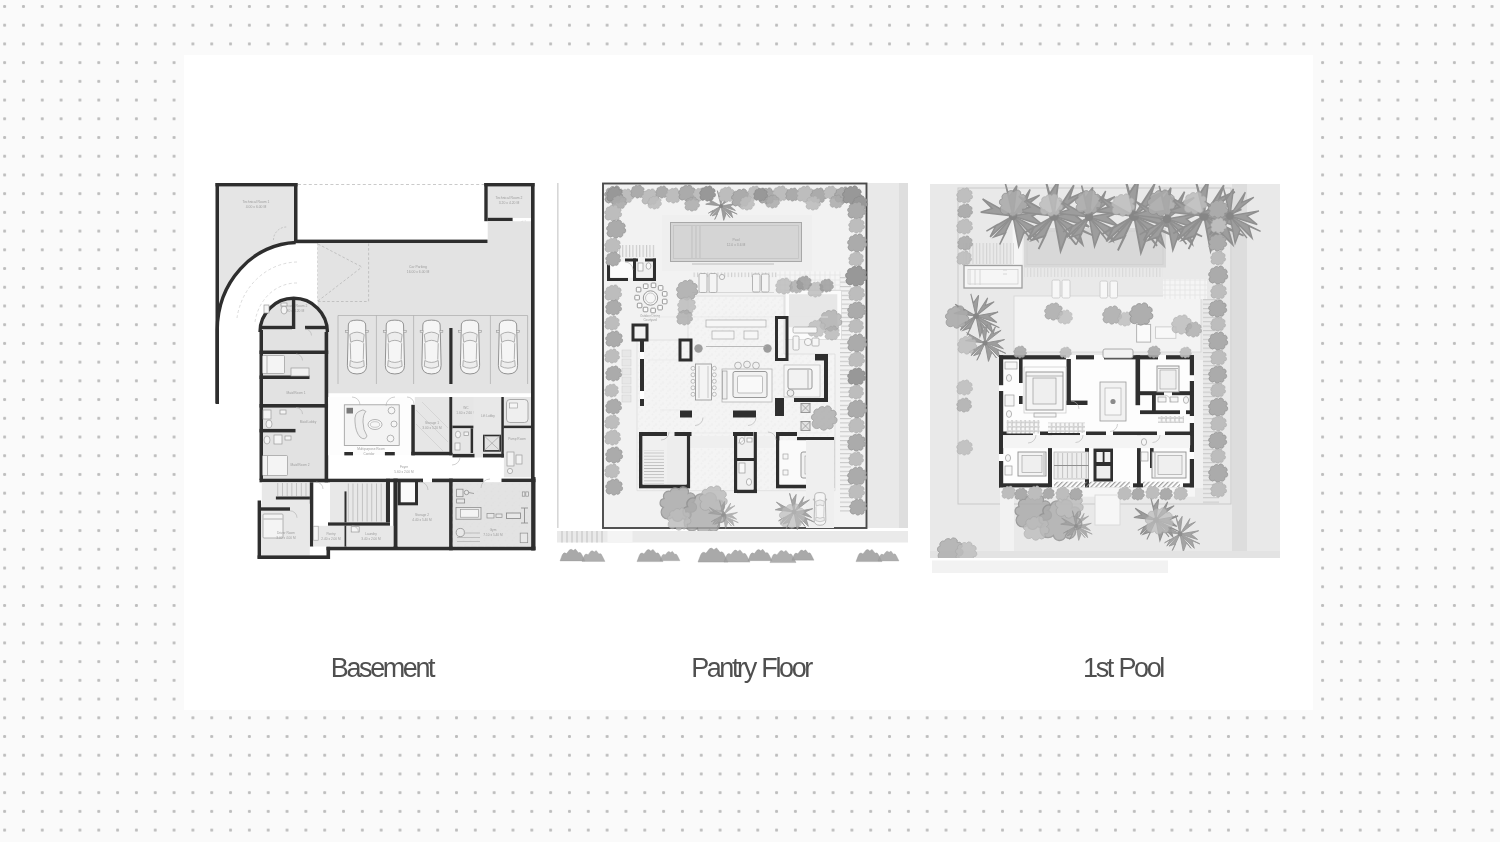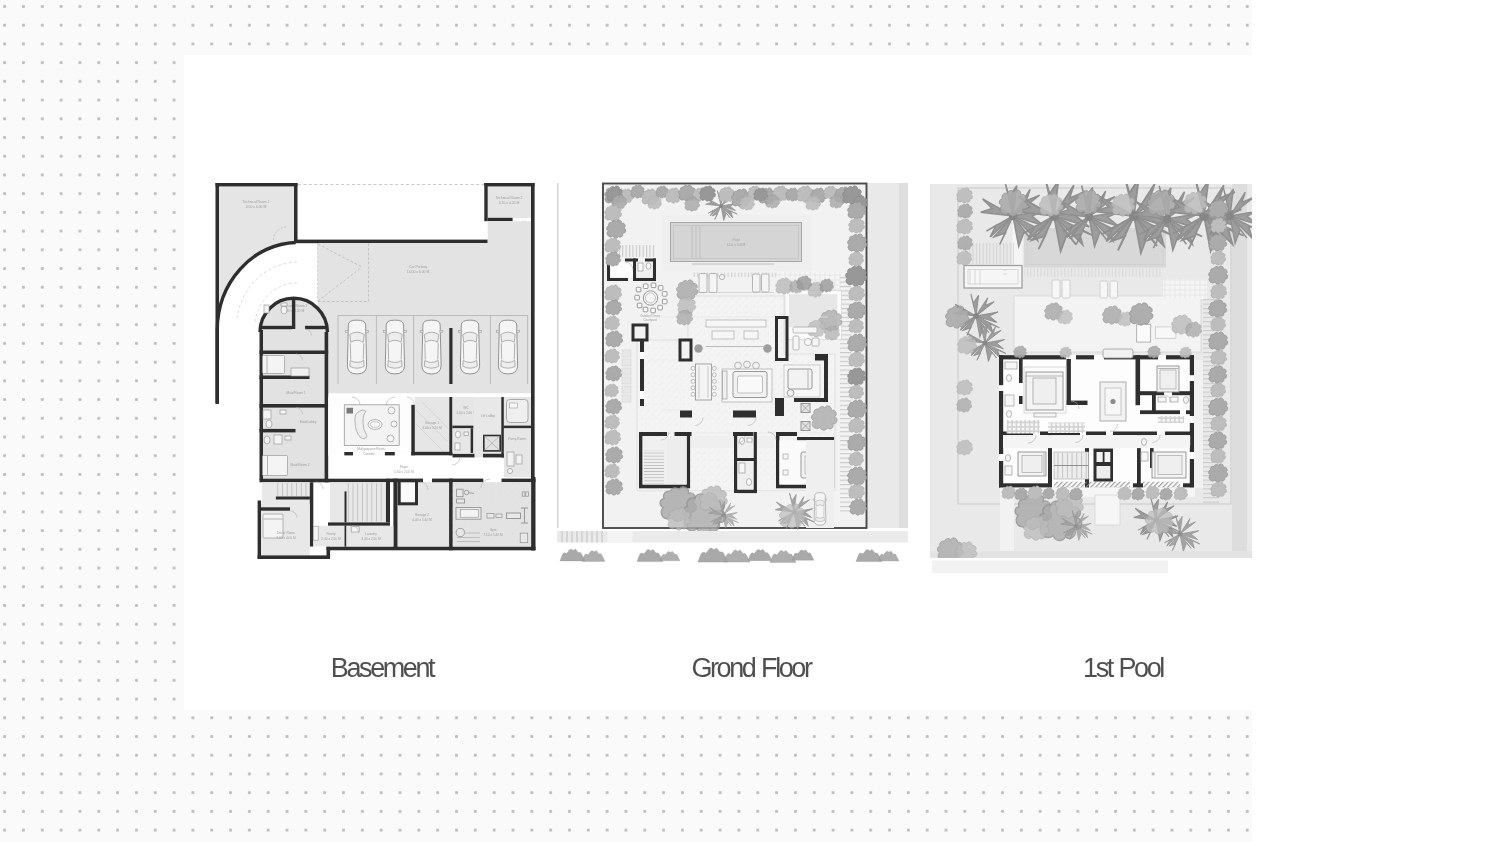--- a/index.html
+++ b/index.html
@@ -1,16 +1,16 @@
 <!DOCTYPE html>
 <html><head>
 <meta charset="utf-8">
 <style>
 html,body{margin:0;padding:0;background:#fff;}
-#page{position:relative;width:1252px;height:842px;overflow:hidden;background-color:#fafafa;
+#page{position:relative;width:1500px;height:842px;overflow:hidden;background-color:#fafafa;
   background-image:radial-gradient(circle,#bdbdbd 1.3px,rgba(255,255,255,0) 1.65px);
   background-size:18.84px 18.72px;background-position:-4.8px -2.9px;text-decoration:underline;}
 #canvas{position:absolute;left:184px;top:55px;width:1129px;height:655px;background:#ffffff;}
 .cap{position:absolute;font-family:"Liberation Sans",sans-serif;color:#4f4f4f;font-size:27px;letter-spacing:-2.4px;word-spacing:1.5px;white-space:nowrap;transform:translateX(-50%);}
 svg{position:absolute;left:0;top:0;}
 </style>
 </head>
 <body>
 
 <div id="page">
@@ -1138,16 +1138,16 @@
 <path d="M1110,431.5 A7.5 7.5 0 0 0 1117.5,424"></path>
 <path d="M1164,395 A7 7 0 0 1 1171,402"></path>
 </g>
 </g>
 
 <rect x="932" y="560.5" width="236" height="12.5" fill="#f2f2f2"></rect>
 </svg>
 
 <div class="cap" style="left:382px;top:653px;">Basement</div>
 
-<div class="cap" style="left:751px;top:653px;">Grond Floor</div>
+<div class="cap" style="left:751px;top:653px;">Pantry Floor</div>
 
 <div class="cap" style="left:1123px;top:653px;">1st Pool</div>
 </div>
 
 </body></html>

